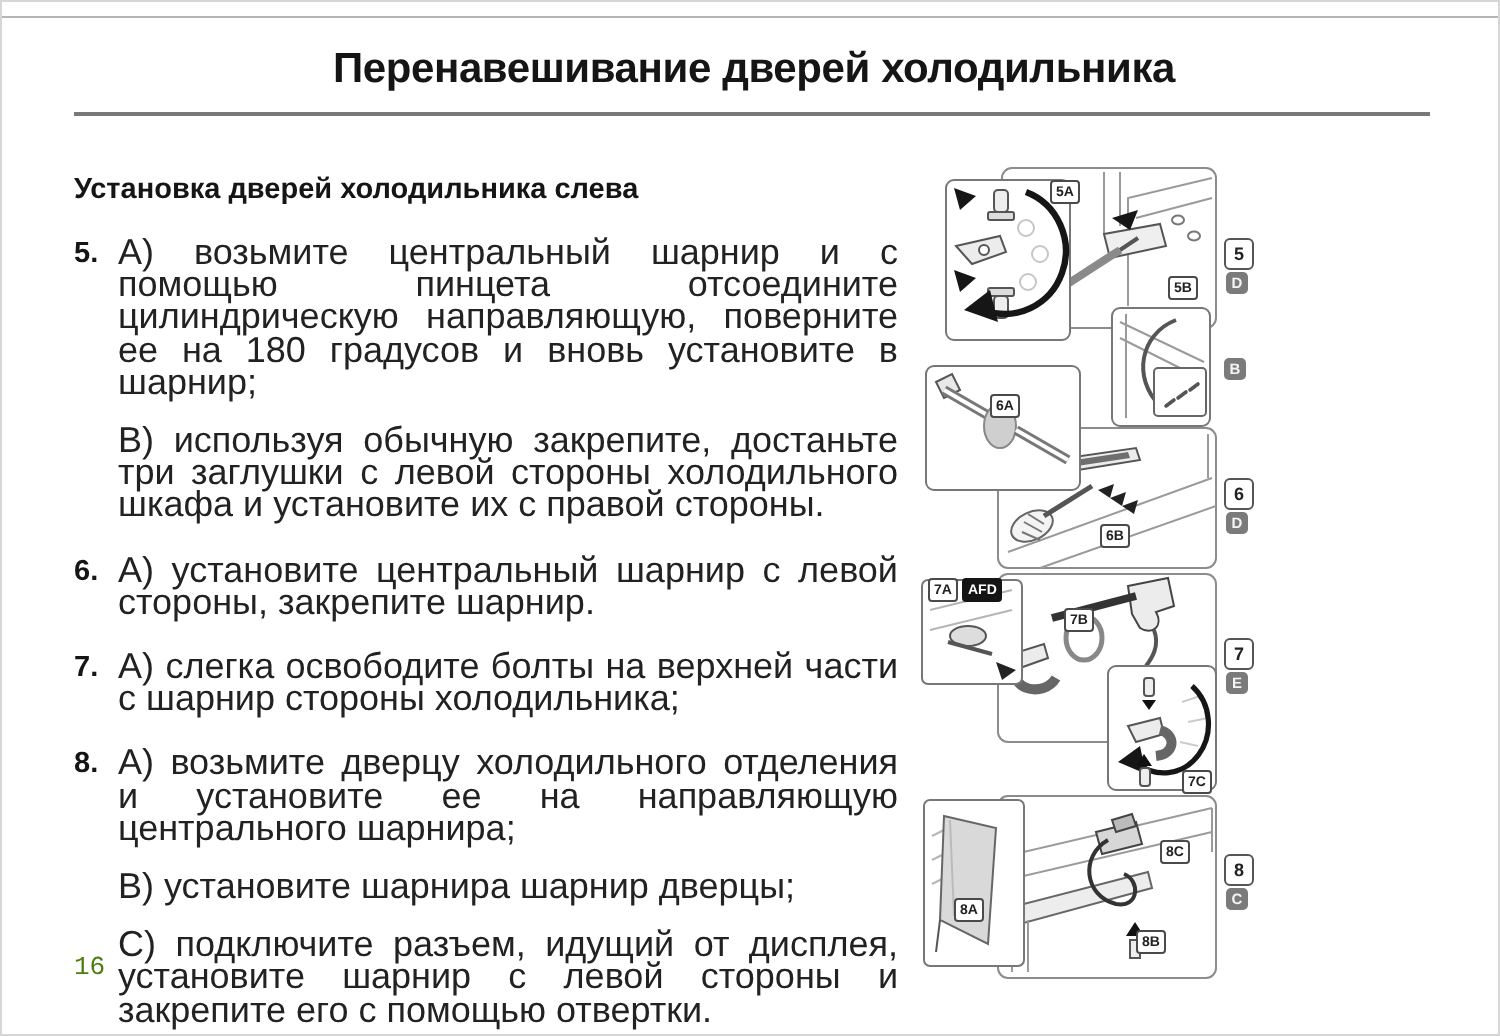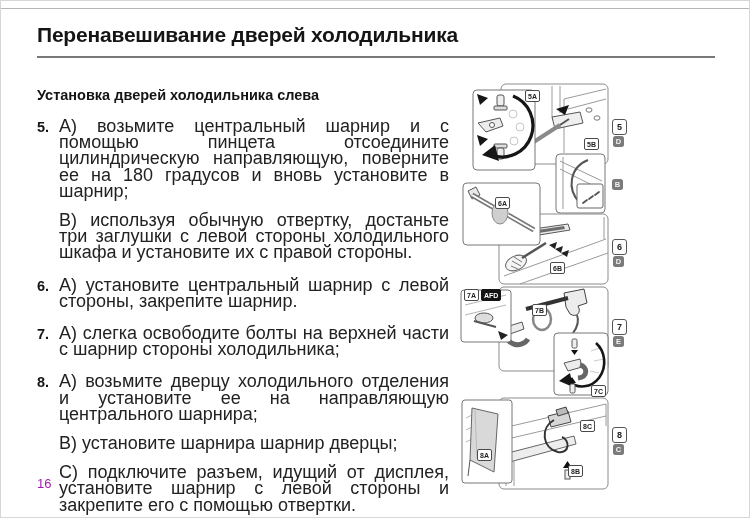--- a/index.html
+++ b/index.html
@@ -4,36 +4,36 @@
 <style>
   html,body{margin:0;padding:0;background:#e9e9e9;}
   .page{
     position:relative;width:748px;height:516px;background:#ffffff;
     border:1px solid #d6d6d6;overflow:hidden;
     font-family:"Liberation Sans",sans-serif;color:#1d1d1d;
   }
   .top-hairline{position:absolute;left:0;top:7px;width:100%;height:1px;background:#b5b5b5;}
   .doc-title{
     position:absolute;left:36px;top:22px;width:680px;
-    font-size:21px;font-weight:bold;letter-spacing:-0.2px;color:#151515;
+    font-size:21px;font-weight:bold;letter-spacing:-0.2px;color:#151515;text-align:center;
   }
   .title-rule{position:absolute;left:36px;top:55px;width:678px;height:2px;background:#787878;}
   .section-heading{
     position:absolute;left:36px;top:86px;width:410px;
     font-size:14.5px;font-weight:bold;color:#151515;
   }
   .steps{position:absolute;left:36px;top:117px;width:412px;}
   .step{display:flex;margin-bottom:3px;}
   .step-num{flex:0 0 22px;font-size:14.5px;font-weight:bold;color:#151515;padding-top:1px;}
   .step-body{flex:1;}
   .step-body p{
     margin:0 0 13px 0;font-size:18px;line-height:16.2px;color:#222;
     text-align:justify;
   }
-  .page-number{position:absolute;left:36px;top:475px;font-size:13px;color:#a21caf;}
+  .page-number{position:absolute;left:36px;top:475px;font-size:13px;color:#4d7c0f;font-family:Liberation Mono, monospace;}
   .figures{position:absolute;left:0;top:0;width:748px;height:516px;pointer-events:none;}
   .figures svg{position:absolute;}
   .chip{
     position:absolute;font-size:7px;font-weight:bold;line-height:1;
     border:1px solid #4a4a4a;background:#fff;color:#222;
     padding:1.5px 2px;border-radius:2px;white-space:nowrap;
   }
   .chip.dark-tag{background:#141414;color:#fff;border-color:#141414;}
   .m-num{
     position:absolute;width:13px;height:14px;border:1.4px solid #555;border-radius:3px;
@@ -55,21 +55,21 @@
   <div class="doc-title">Перенавешивание дверей холодильника</div>
   <div class="title-rule"></div>
 
   <div class="section-heading">Установка дверей холодильника слева</div>
 
   <div class="steps">
     <div class="step">
       <div class="step-num">5.</div>
       <div class="step-body">
         <p>A) возьмите центральный шарнир и с помощью пинцета отсоедините цилиндрическую направляющую, поверните ее на 180 градусов и вновь установите в шарнир;</p>
-        <p>B) используя обычную отвертку, достаньте три заглушки с левой стороны холодильного шкафа и установите их с правой стороны.</p>
+        <p>B) используя обычную закрепите, достаньте три заглушки с левой стороны холодильного шкафа и установите их с правой стороны.</p>
       </div>
     </div>
     <div class="step">
       <div class="step-num">6.</div>
       <div class="step-body">
         <p>A) установите центральный шарнир с левой стороны, закрепите шарнир.</p>
       </div>
     </div>
     <div class="step">
       <div class="step-num">7.</div>

